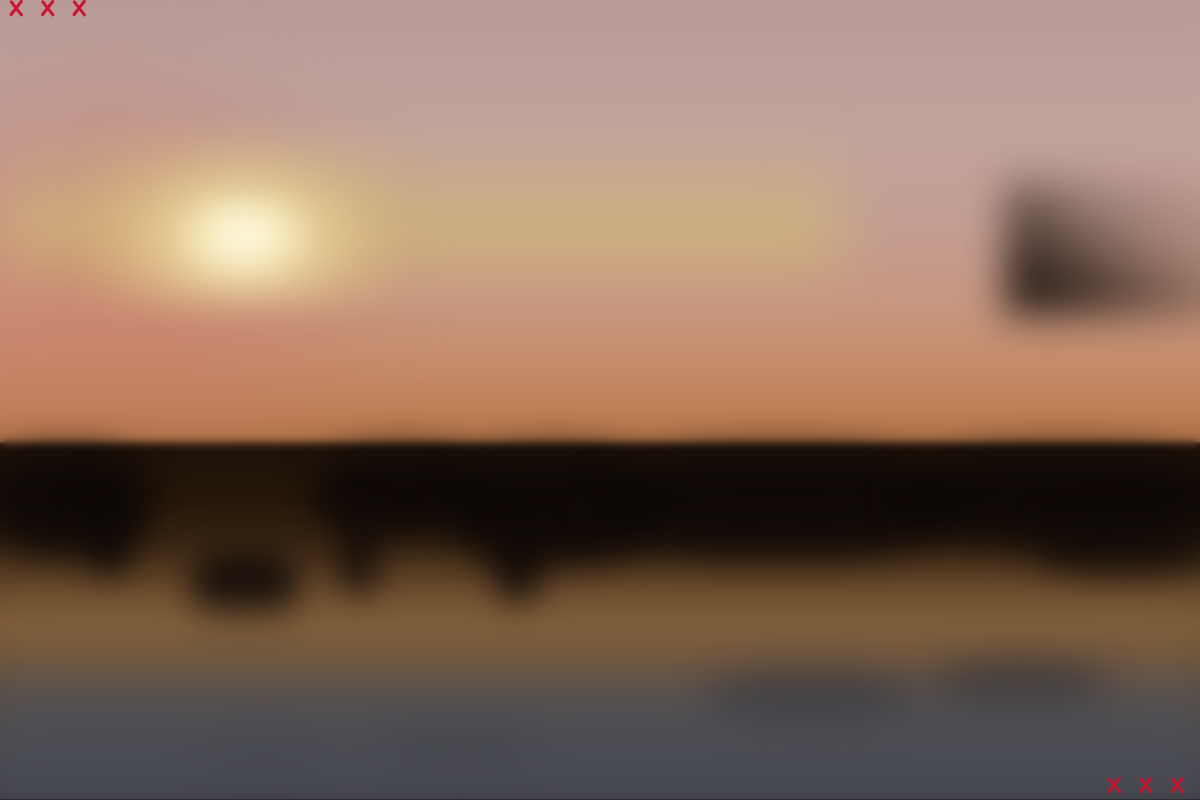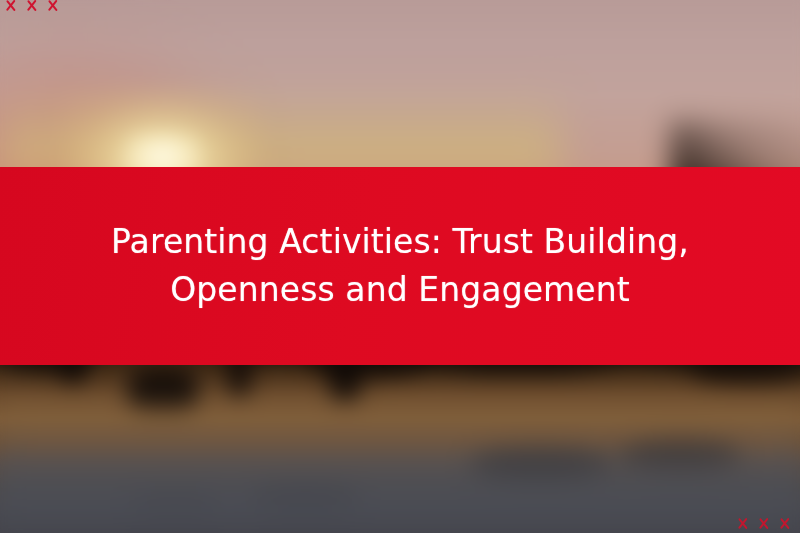--- a/index.html
+++ b/index.html
@@ -281,23 +281,20 @@
     <div class="water-wash"></div>
     <div class="photo-softener"></div>
   </div>
 
   <div class="x-group x-group-top-left">
     <span class="x-mark"></span>
     <span class="x-mark"></span>
     <span class="x-mark"></span>
   </div>
 
-  <div class="banner">
-    <h1 class="banner-title"><span>Parenting Activities: Trust Building, Openness</span> <span>and Engagement</span></h1>
+
+  <div class="x-group x-group-bottom-right">
+    <span class="x-mark"></span>
+    <span class="x-mark"></span>
+    <span class="x-mark"></span>
   </div>
 
-  <div class="x-group x-group-bottom-right">
-    <span class="x-mark"></span>
-    <span class="x-mark"></span>
-    <span class="x-mark"></span>
-  </div>
-
 </div>
 
 </body></html>

